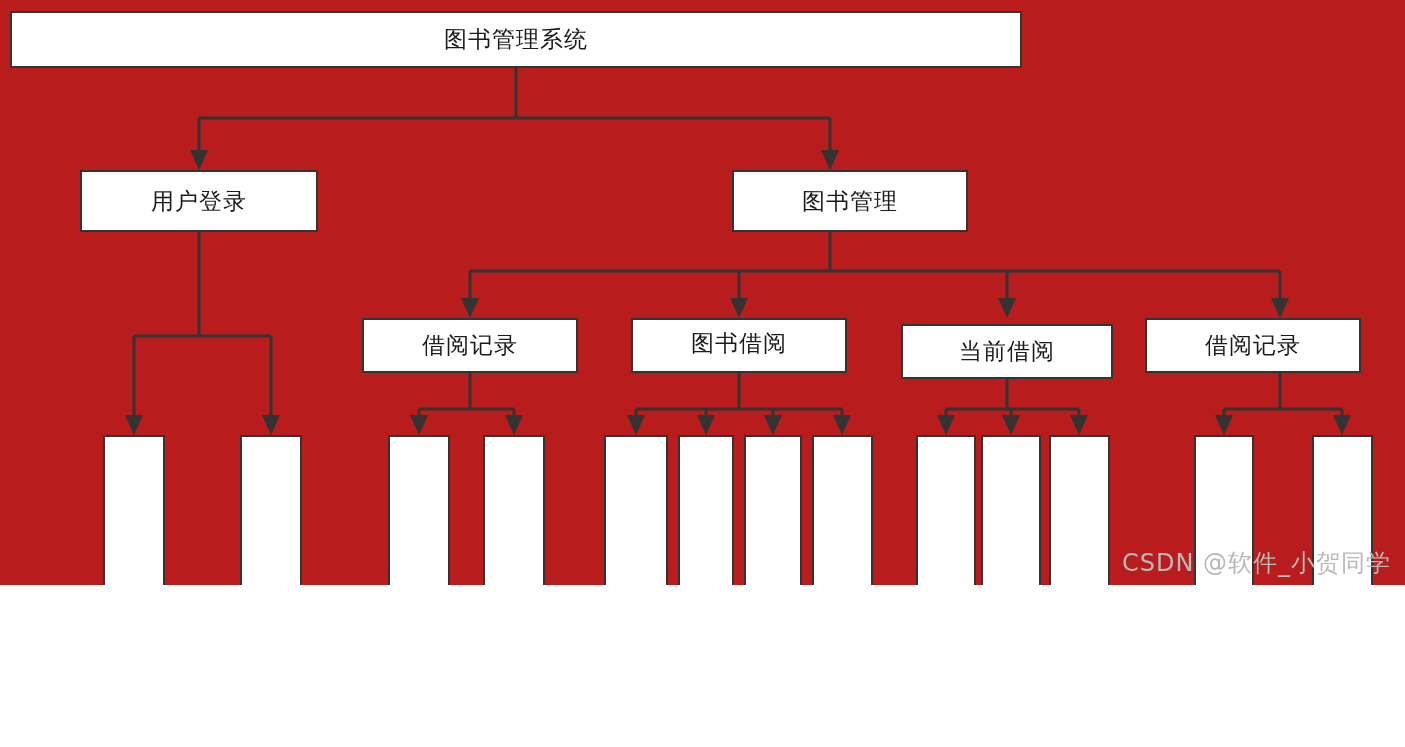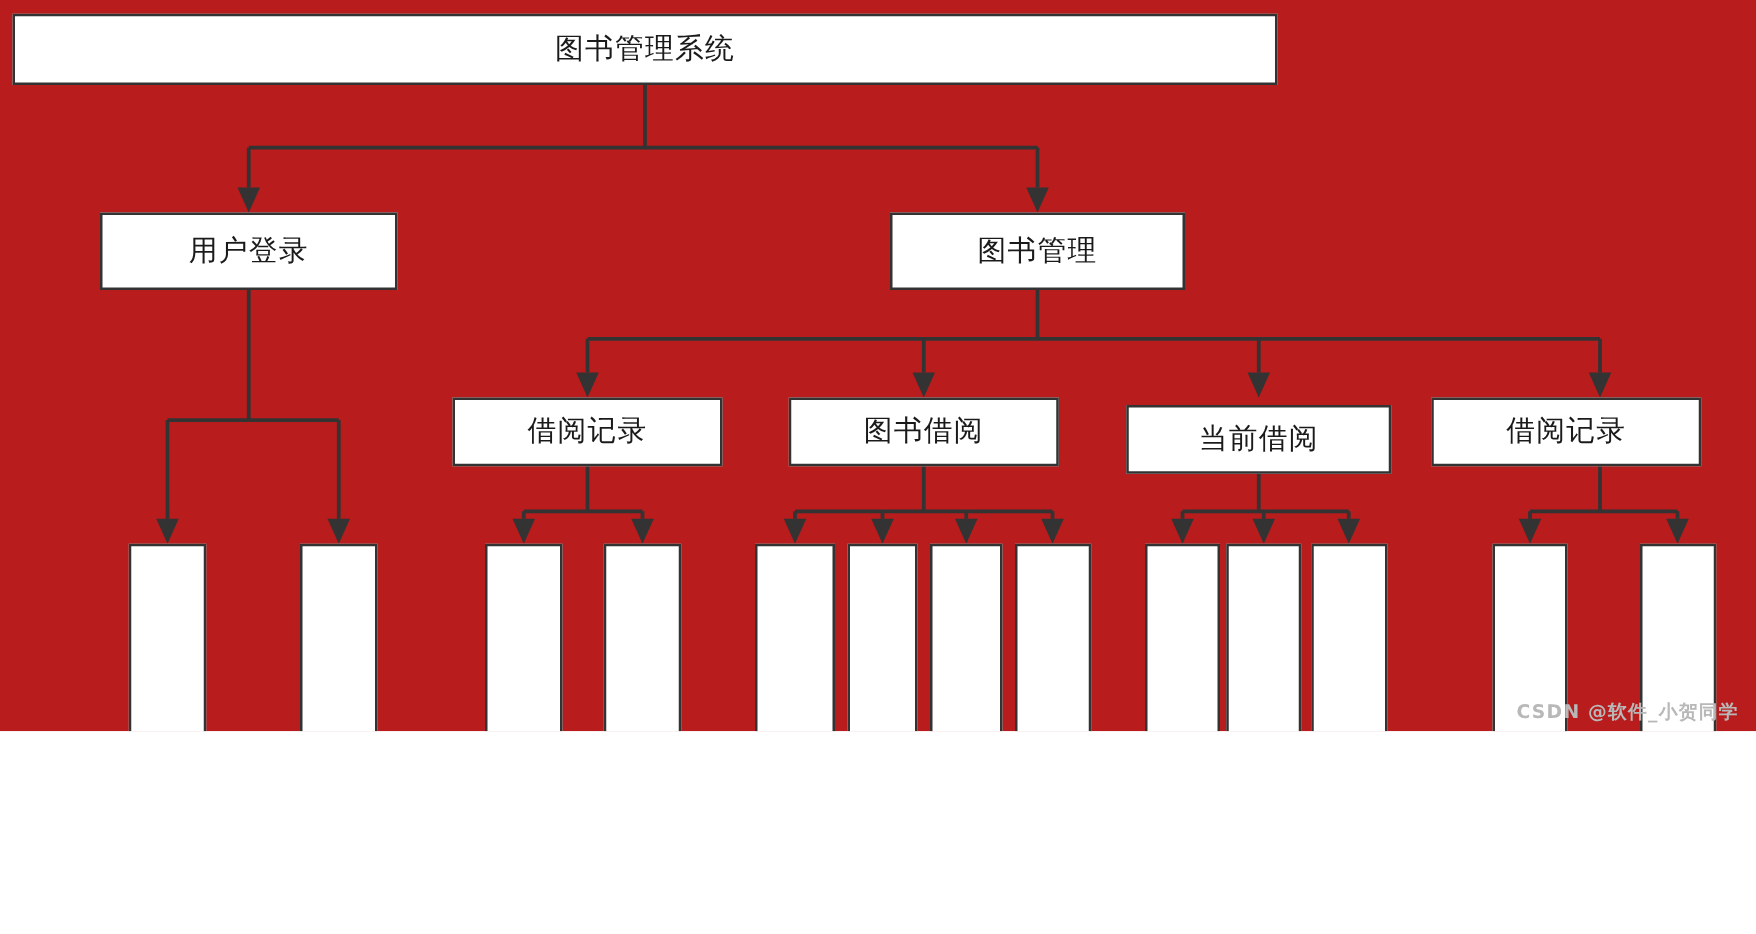--- a/index.html
+++ b/index.html
@@ -52,26 +52,25 @@
     white-space: nowrap;
     text-align: center;
   }
   .leaf-box .node-label-v {
     padding-top: 2px;
   }
   #watermark {
     position: absolute;
     right: 14px;
     bottom: 6px;
-    font-size: 15px;
+    font-size: 24px;
     color: #b8b8b8;
     letter-spacing: 1px;
     white-space: nowrap;
     pointer-events: none;
-    font-weight: bold;
   }
 </style>
 </head>
 <body>
 
 <div id="diagram-root">
 
   <svg id="diagram-svg" viewBox="0 0 1405 747" xmlns="http://www.w3.org/2000/svg">
     <g id="connectors-group" stroke="#333333" stroke-width="3" fill="none">
         <line x1="516" y1="68" x2="516" y2="118"></line>
@@ -131,27 +130,27 @@
       </g>
   </svg>
 
   <div id="nodes-layer">
       <div class="node-box root-box" style="left: 10px; top: 11px; width: 1012px; height: 57px;">
         <span class="node-label-h">图书管理系统</span>
       </div>
       <div class="node-box level2-box" style="left: 80px; top: 170px; width: 238px; height: 62px;">
         <span class="node-label-h">用户登录</span>
       </div>
-      <div class="node-box level2-box" style="left: 712px; top: 170px; width: 236px; height: 62px; align-items: center;">
+      <div class="node-box level2-box" style="left: 732px; top: 170px; width: 236px; height: 62px; align-items: center;">
         <span class="node-label-h">图书管理</span>
       </div>
       <div class="node-box level3-box" style="left: 362px; top: 318px; width: 216px; height: 55px;">
         <span class="node-label-h">借阅记录</span>
       </div>
-      <div class="node-box level3-box" style="left: 631px; top: 318px; width: 216px; height: 55px;">
+      <div class="node-box level3-box" style="left: 631px; top: 318px; width: 216px; height: 55px; font-family: Liberation Mono, monospace;">
         <span class="node-label-h">图书借阅</span>
       </div>
       <div class="node-box level3-box" style="left: 901px; top: 324px; width: 212px; height: 55px;">
         <span class="node-label-h">当前借阅</span>
       </div>
       <div class="node-box level3-box" style="left: 1145px; top: 318px; width: 216px; height: 55px;">
         <span class="node-label-h">借阅记录</span>
       </div>
       <div class="node-box leaf-box" style="left: 103px; top: 435px; width: 62px; height: 303px;">
         <span class="node-label-v">用户登录</span>

